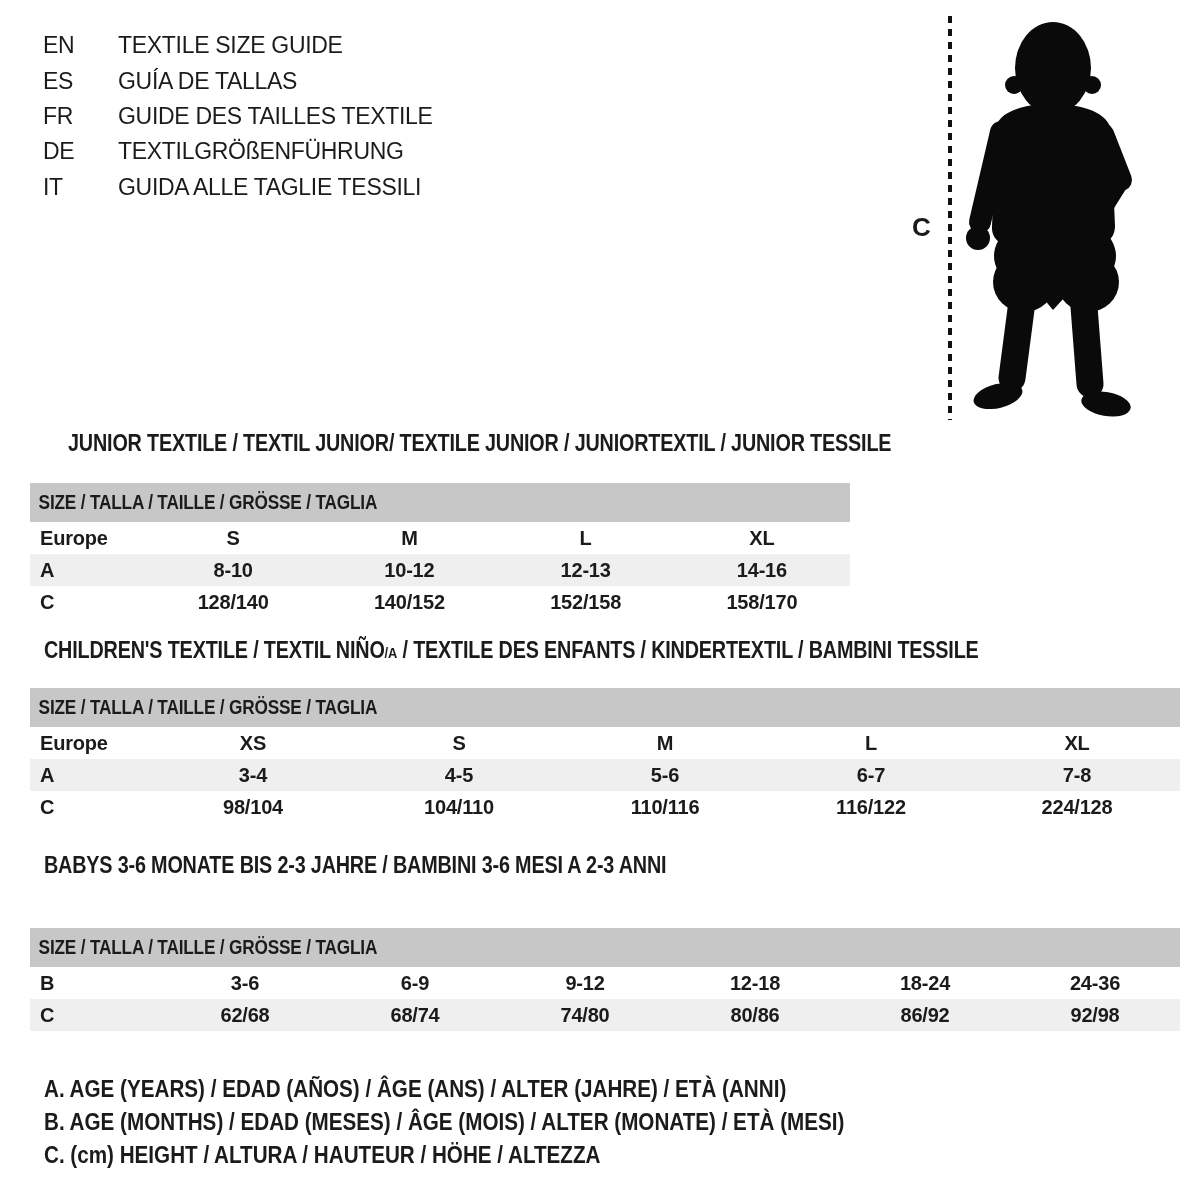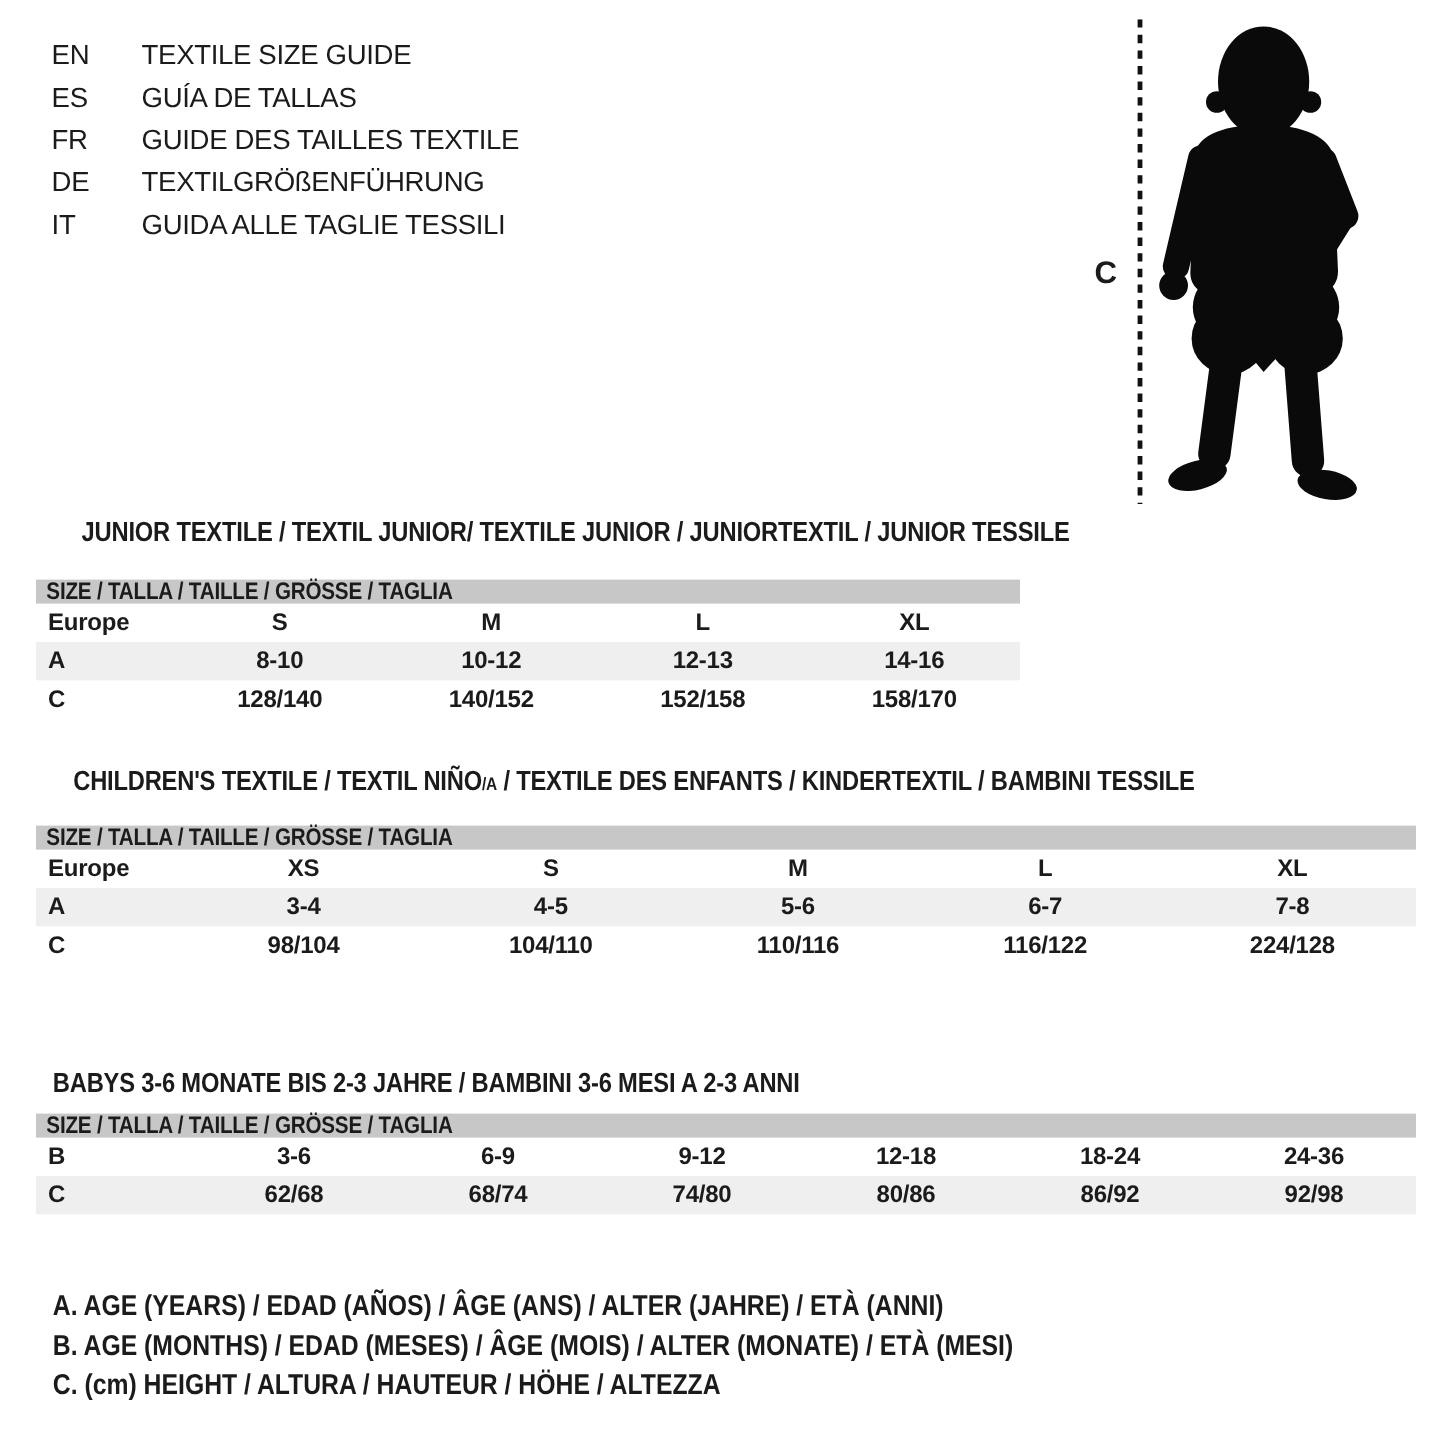--- a/index.html
+++ b/index.html
@@ -21,21 +21,21 @@
   .lang-code { width:75px; }
   .lang-title { white-space:nowrap; }
 
   
   .sec-title { font-size:23px; font-weight:bold; white-space:nowrap; letter-spacing:-0.2px; }
   .sub { font-size:15px; }
 
   
   .tbl { position:absolute; font-size:20px; font-weight:bold; letter-spacing:-0.2px; }
   .tr { display:flex; align-items:center; height:32px; }
-  .tr.hdr { height:20px; background:#c7c7c7; }
+  .tr.hdr { height:39px; background:#c7c7c7; }
   .tr.alt { background:#efefef; }
   .hdr-text { padding-left:10px; font-size:20px; }
   .lbl { padding-left:10px; box-sizing:content-box; }
   .t1 .lbl { width:105px; }
   .t2 .lbl { width:110px; }
   .t3 .lbl { width:120px; }
   .cell { flex:1; text-align:center; }
 
   
   .legend { left:44px; top:1072px; }
@@ -136,21 +136,21 @@
     </div>
     <div class="tr">
       <span class="lbl">C</span>
       <span class="cell">128/140</span>
       <span class="cell">140/152</span>
       <span class="cell">152/158</span>
       <span class="cell">158/170</span>
     </div>
   </div>
 
-  <div class="abs sec-title" style="left:61px; top:637px;">
+  <div class="abs sec-title" style="left:44px; top:637px;">
     <span class="cond"><span>CHILDREN'S TEXTILE / TEXTIL NIÑO</span><span class="sub">/A</span><span> / TEXTILE DES ENFANTS / KINDERTEXTIL / BAMBINI TESSILE</span></span>
   </div>
 
   <div class="tbl t2" style="left:30px; top:688px; width:1150px;">
     <div class="tr hdr">
       <span class="hdr-text cond">SIZE / TALLA / TAILLE / GRÖSSE / TAGLIA</span>
     </div>
     <div class="tr">
       <span class="lbl">Europe</span>
       <span class="cell">XS</span>
@@ -171,21 +171,21 @@
       <span class="lbl">C</span>
       <span class="cell">98/104</span>
       <span class="cell">104/110</span>
       <span class="cell">110/116</span>
       <span class="cell">116/122</span>
       <span class="cell">224/128</span>
     </div>
   </div>
 
   <div class="abs" style="left:44px; top:849px;">
-    <div class="sec-title" style="height:33px; line-height:33px;margin-top:37px;">
+    <div class="sec-title" style="height:33px; line-height:33px;">
       <span class="cond">BABYS 3-6 MONATE BIS 2-3 JAHRE / BAMBINI 3-6 MESI A 2-3 ANNI</span>
     </div>
   </div>
 
   <div class="tbl t3" style="left:30px; top:928px; width:1150px;">
     <div class="tr hdr">
       <span class="hdr-text cond">SIZE / TALLA / TAILLE / GRÖSSE / TAGLIA</span>
     </div>
     <div class="tr">
       <span class="lbl">B</span>

